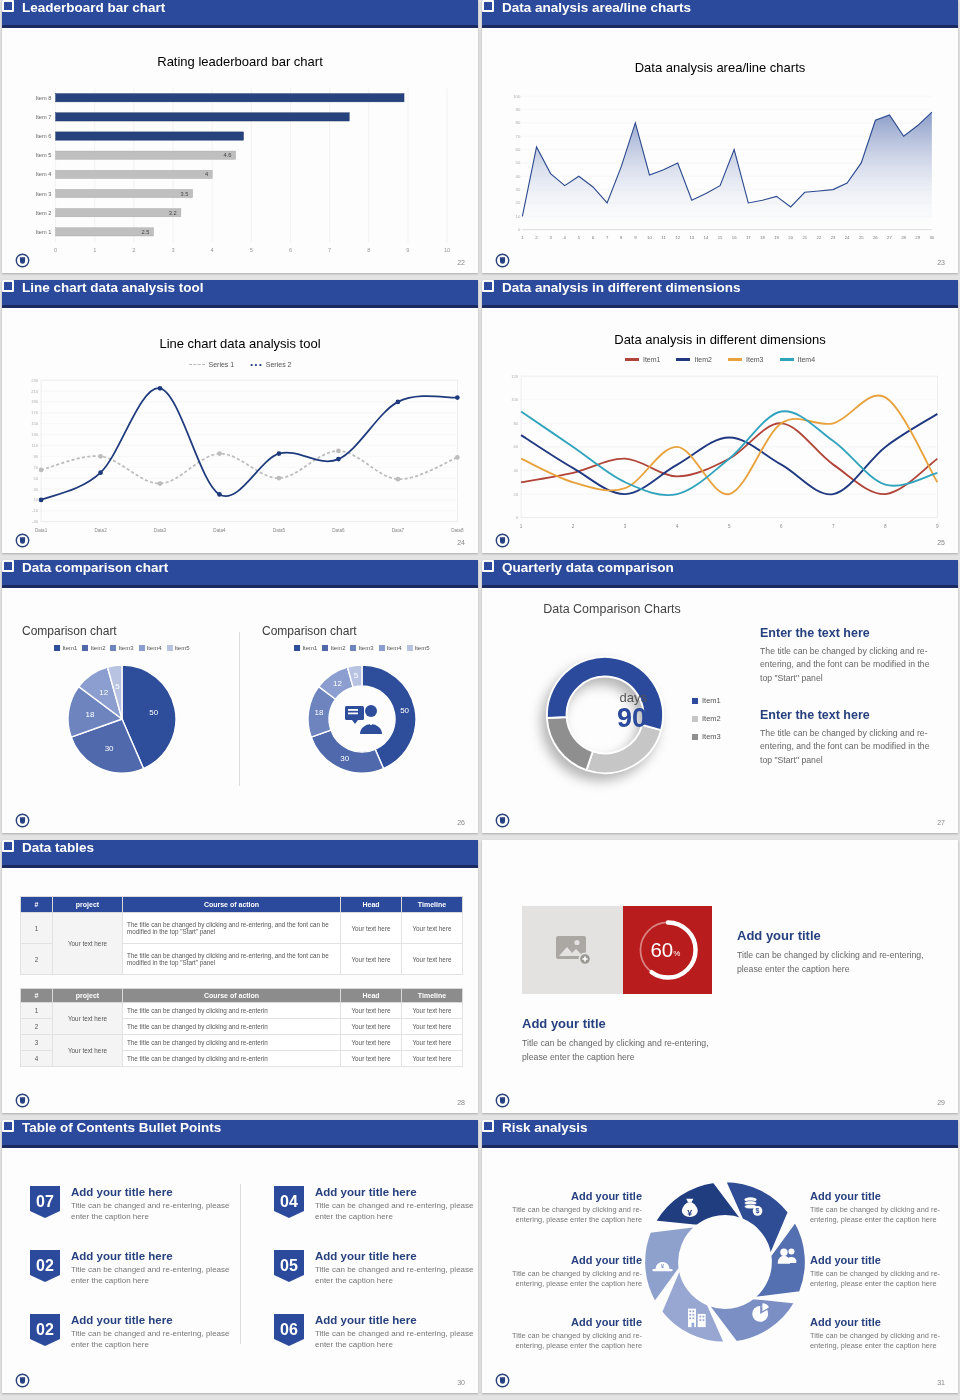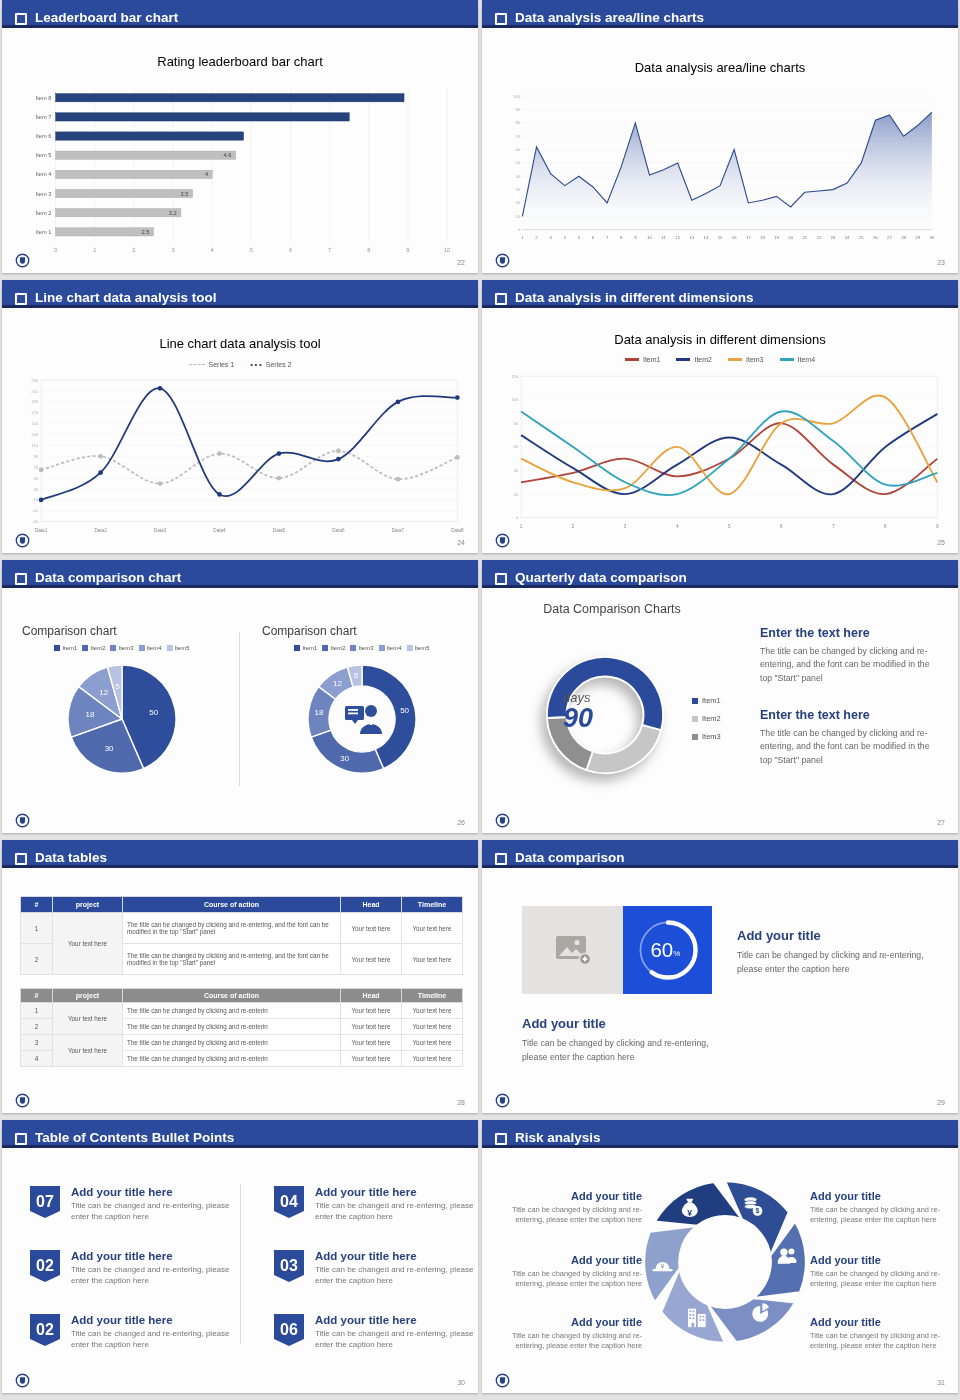--- a/index.html
+++ b/index.html
@@ -1,20 +1,20 @@
 <!DOCTYPE html>
 <html><head>
 <meta charset="utf-8">
 <style>
   html,body{margin:0;padding:0;}
   body{width:960px;height:1400px;background:#e3e3e3;font-family:"Liberation Sans",sans-serif;overflow:hidden;}
   .deck{display:grid;grid-template-columns:480px 480px;grid-auto-rows:280px;}
   .cell{padding:0 2px 7px 2px;box-sizing:border-box;}
   .slide{position:relative;width:100%;height:100%;background:#fdfdfd;box-shadow:0 1px 2px rgba(0,0,0,.25);overflow:hidden;}
-  .shead{height:25px;background:#2b4a9b;border-bottom:3px solid #182a60;display:flex;align-items:flex-end;gap:8px;padding-left:13px;color:#fff;font-weight:bold;font-size:13.5px;}
+  .shead{height:25px;background:#2b4a9b;border-bottom:3px solid #182a60;display:flex;align-items:flex-start;gap:8px;color:#fff;font-weight:bold;font-size:13.5px;}
   .sq{width:8px;height:8px;border:2px solid #fff;border-radius:1px;display:inline-block;flex:none;}
   .sbody{position:absolute;top:28px;left:0;right:0;bottom:0;}
   .ctitle{position:absolute;left:0;right:0;text-align:center;font-size:13px;color:#000000;}
   .pagenum{position:absolute;right:13px;bottom:7px;font-size:7px;color:#888;}
   .logo{position:absolute;left:13px;bottom:5px;width:15px;height:15px;}
   .chart-svg{position:absolute;}
   .legend{position:absolute;left:0;right:0;display:flex;justify-content:center;align-items:center;gap:16px;font-size:7px;color:#555;}
   .lg{display:flex;align-items:center;gap:4px;}
   .dashsw{width:16px;border-top:1.6px dashed #bcbcbc;display:inline-block;}
   .dotsw::before{content:"•\2009•\2009•";color:#1e3a7c;font-size:8px;}
@@ -22,40 +22,40 @@
   .sw{width:6px;height:6px;display:inline-block;}
   .sw-red{background:#b04438}.sw-navy{background:#1f3880}.sw-orange{background:#e8a23d}.sw-teal{background:#31a3bd}
   .swc1{background:#2e4d9b}.swc2{background:#4f69ac}.swc3{background:#6d84bf}.swc4{background:#8b9ecf}.swc5{background:#b8c3e2}
   .swg1{background:#2b4a9b}.swg2{background:#c6c6c6}.swg3{background:#8f8f8f}
   .s5title{position:absolute;width:200px;text-align:left;font-size:12px;color:#3c3c3c;}
   .s5legend{position:absolute;width:200px;display:flex;justify-content:center;gap:5px;font-size:6px;color:#555;align-items:center;}
   .s5legend .lg{gap:2px;}
   .vdivider{position:absolute;width:1px;background:#ddd;}
   .s6title{position:absolute;left:40px;top:14px;width:180px;text-align:center;font-size:12.5px;color:#444;}
   .donut-shadow{filter:drop-shadow(-5px 7px 6px rgba(0,0,0,.28));}
-  .donut-center{position:absolute;width:84px;text-align:left;font-style:italic;}
+  .donut-center{position:absolute;width:84px;text-align:right;}
   .donut-center .dc1{font-size:13px;color:#555;}
   .donut-center .dc2{font-size:27px;font-weight:bold;color:#2b4a9b;line-height:1;}
   .s6legend{position:absolute;display:flex;flex-direction:column;gap:9px;font-size:7.5px;color:#555;}
   .txtblock .th1{font-size:12.5px;font-weight:bold;color:#27407e;margin-bottom:5px;}
   .txtblock .tb1{font-size:8.7px;color:#666;line-height:1.55;}
   .txtblock{position:absolute;}
   .dtable{position:absolute;border-collapse:collapse;table-layout:fixed;width:442px;background:#fff;}
   .dtable th{color:#fff;font-size:7px;font-weight:bold;padding:4px 2px;border:0.5px solid #d9d9d9;}
   .dtable td{font-size:6.3px;color:#555;border:0.5px solid #e2e2e2;padding:3px 4px;}
   .t1 th{background:#2b4a9b;}
   .t2 th{background:#8c8c8c;padding:3px 2px;}
   .dtable td.num,.dtable td.proj{text-align:center;background:#f4f4f4;}
   .t1 td{height:24px;}
   .t2 td{height:11px;padding:2px 4px;}
   .dtable td.c{text-align:center;}
   .card{position:absolute;top:38px;width:190px;}
   .imgrow{display:flex;height:88px;}
   .ph{width:101px;background:#e4e2e0;display:flex;align-items:center;justify-content:center;}
-  .bb{width:89px;background:#1d4ed8;display:flex;align-items:center;justify-content:center;}
+  .bb{width:89px;background:#b91c1c;display:flex;align-items:center;justify-content:center;}
   .card .th1{font-size:13px;font-weight:bold;color:#27407e;margin-top:22px;}
   .card .tb1{font-size:8.7px;color:#666;line-height:1.6;margin-top:6px;}
   .toc-item{position:absolute;display:flex;gap:11px;width:205px;}
   .badge{width:30px;height:32px;background:#2b4a9b;color:#fff;font-weight:bold;font-size:16px;display:flex;align-items:center;justify-content:center;clip-path:polygon(0 0,100% 0,100% 78%,50% 100%,0 78%);flex:none;}
   .toc-item .th1{font-size:11.5px;font-weight:bold;color:#27407e;margin-bottom:3px;}
   .toc-item .tb1{font-size:8px;color:#777;line-height:1.35;}
   .riskblock{position:absolute;width:152px;}
   .riskblock .th1{font-size:11px;font-weight:bold;color:#27407e;margin-bottom:3px;}
   .riskblock .tb1{font-size:7.4px;color:#777;line-height:1.4;}
   .r-right{text-align:left;}
@@ -591,24 +591,20 @@
               <circle cx="7" cy="7" r="5.8" fill="none" stroke="#27407e" stroke-width="1.3"></circle>
               <path d="M4.6,4 h4.8 v3 a2.4,3 0 0 1 -2.4,3 a2.4,3 0 0 1 -2.4,-3 z" fill="#27407e"></path>
             </svg></span>
       <span class="pagenum">28</span>
     </div>
   </div>
     </div>
 
   <div class="cell">
       <div class="slide">
-    <div class="shead">
-          <span class="sq"></span>
-          <span>Data comparison</span>
-        </div>
     <div class="sbody">
       <div class="card" style="left:40px">
         <div class="imgrow">
           <div class="ph">
             <svg width="36" height="32" viewBox="0 0 36 32">
               <rect x="1" y="2" width="30" height="23" rx="2" fill="#aba8a4"></rect>
               <circle cx="22" cy="8.5" r="2.6" fill="#e4e2e0"></circle>
               <path d="M4,22 l8,-9 5,6 4,-4 7,7 z" fill="#e4e2e0"></path>
               <circle cx="30" cy="25" r="5.6" fill="#9b9894" stroke="#e4e2e0" stroke-width="1.6"></circle>
               <rect x="27.5" y="24.2" width="5" height="1.6" fill="#fff"></rect>
@@ -669,21 +665,21 @@
             </div>
       </div>
       <div class="toc-item" style="left:272px;top:38px">
         <div class="badge">04</div>
         <div>
               <div class="th1">Add your title here</div>
               <div class="tb1">Title can be changed and re-entering, please enter the caption here</div>
             </div>
       </div>
       <div class="toc-item" style="left:272px;top:102px">
-        <div class="badge">03</div>
+        <div class="badge">05</div>
         <div>
               <div class="th1">Add your title here</div>
               <div class="tb1">Title can be changed and re-entering, please enter the caption here</div>
             </div>
       </div>
       <div class="toc-item" style="left:272px;top:166px">
         <div class="badge">06</div>
         <div>
               <div class="th1">Add your title here</div>
               <div class="tb1">Title can be changed and re-entering, please enter the caption here</div>

